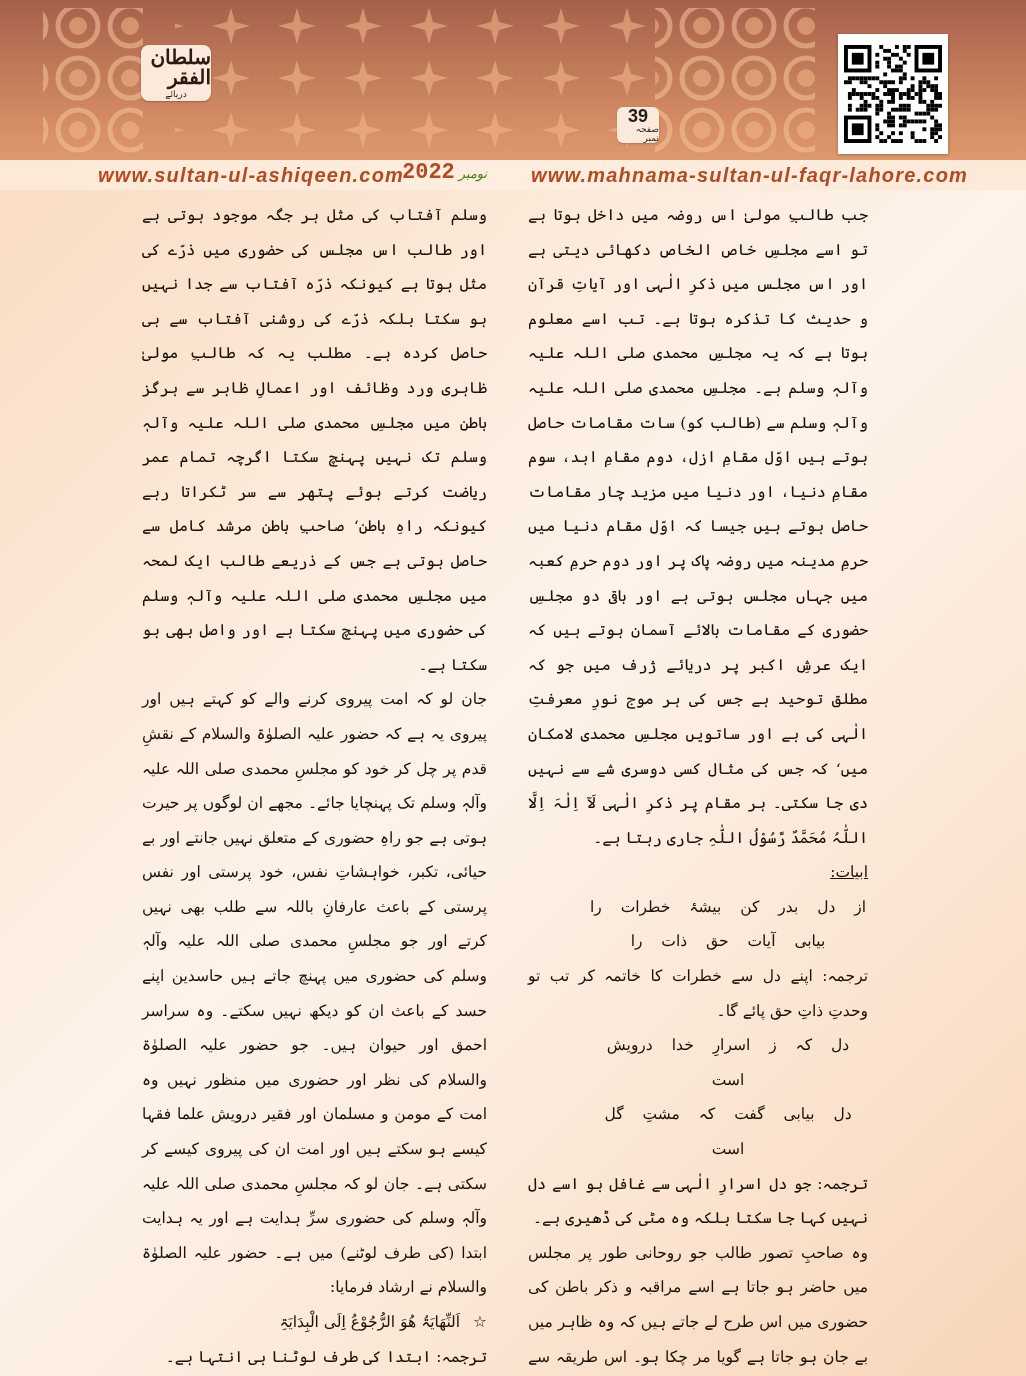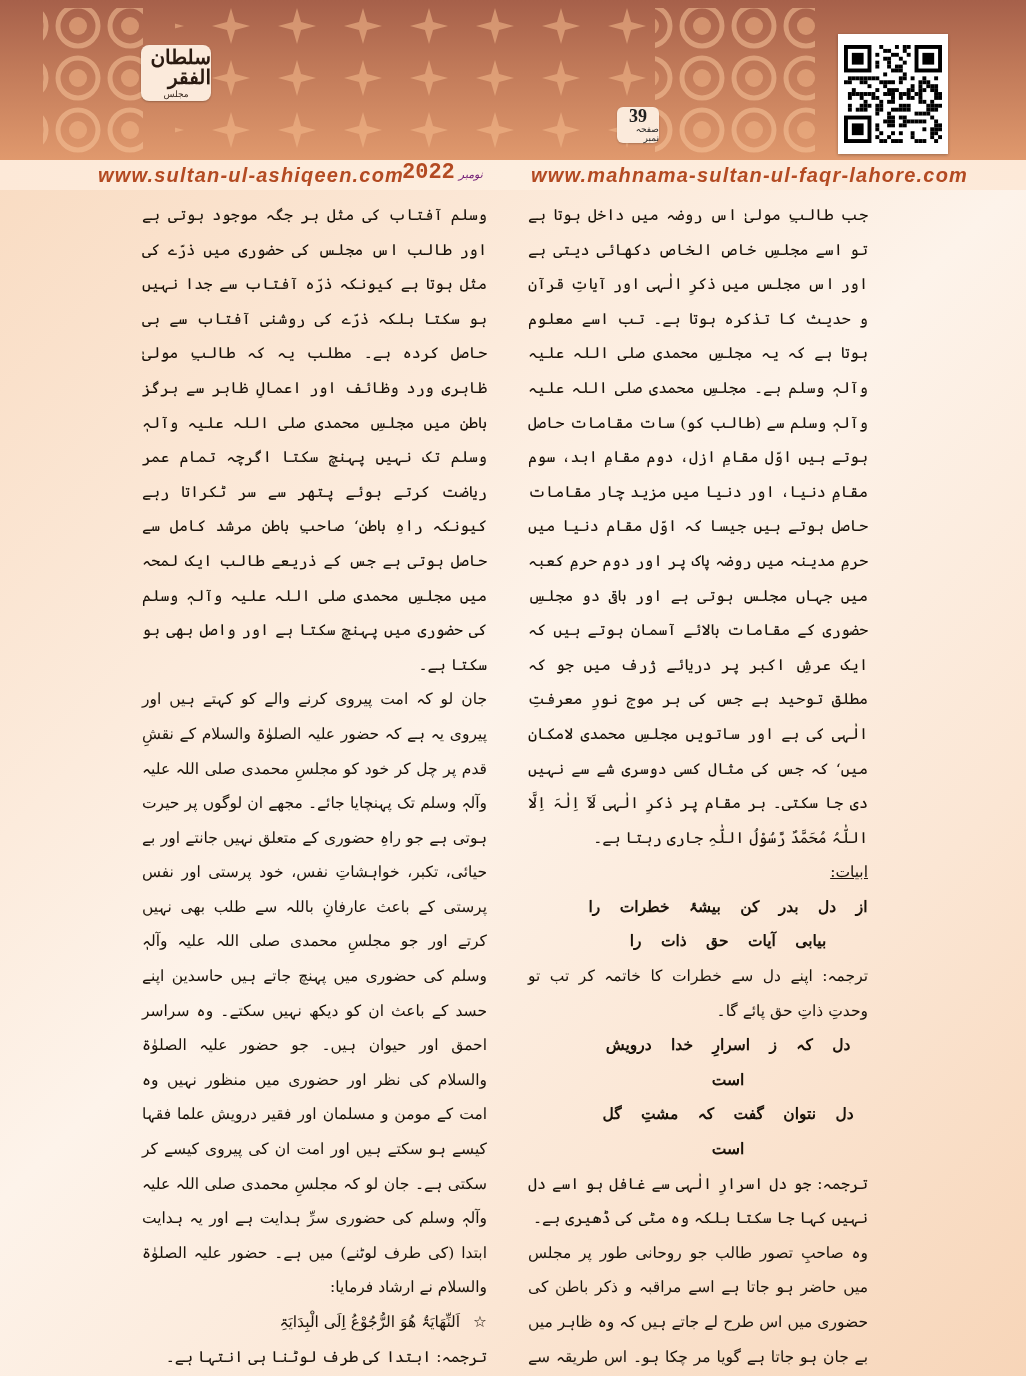--- a/index.html
+++ b/index.html
@@ -19,49 +19,49 @@
     background:#fbeadb; border-radius:8px; box-shadow:0 1px 2px rgba(0,0,0,0.25);
     display:flex; align-items:center; justify-content:center; flex-direction:column;
   }
   .logo-main { font-family:"DejaVu Serif", serif; font-size:20px; font-weight:bold; color:#2a1a10; direction:rtl; line-height:1; }
   .logo-sub { font-family:"DejaVu Serif", serif; font-size:9px; color:#2a1a10; direction:rtl; margin-top:2px; }
   .page-box {
     position:absolute; left:617px; top:107px; width:42px; height:36px;
     background:#fbeadb; border-radius:6px; box-shadow:0 1px 2px rgba(0,0,0,0.2);
     display:flex; align-items:center; justify-content:center; flex-direction:column;
   }
-  .page-num { font-family:Liberation Serif, serif; font-weight:bold; font-size:18px; color:#1e1e1e; line-height:1; }
+  .page-num { font-family:Liberation Sans, sans-serif; font-weight:bold; font-size:18px; color:#1e1e1e; line-height:1; }
   .page-label { font-family:"DejaVu Serif", serif; font-size:9px; color:#1e1e1e; direction:rtl; line-height:1;padding-left:8px; }
   .qr-box {
     position:absolute; left:838px; top:34px; width:110px; height:120px;
     background:#fff; box-shadow:0 1px 3px rgba(0,0,0,0.3);
   }
   .qr-box svg { position:absolute; left:6px; top:8px; }
   .url-band {
     position:absolute; left:0; top:160px; width:1026px; height:30px;
     background: linear-gradient(90deg,#fde9d8,#fdeedf,#fde9d8);
   }
   .url {
     position:absolute; top:164px; font-family:"Liberation Sans", sans-serif; font-style:italic; font-weight:bold;
     font-size:20px; letter-spacing:1.2px; color:#b34a22;
   }
   .url-left { left:98px; }
   .url-right { left:531px; }
   .issue-date { position:absolute; left:402px; top:160px; direction:rtl; display:flex; align-items:baseline; gap:4px; }
   .issue-year { font-family:Liberation Mono, monospace; font-weight:bold; font-size:22px; color:#b34a22; }
-  .issue-month { font-family:"DejaVu Serif", serif; font-style:italic; font-size:11px; color:#701a75; }
+  .issue-month { font-family:"DejaVu Serif", serif; font-style:italic; font-size:13px; color:#4d7c0f; }
 
   .col {
     position:absolute; top:198px; direction:rtl; text-align:justify;
     font-family:"DejaVu Serif", serif; font-size:15.5px; color:#1a1208;
   }
   .col-right { left:528px; width:340px; }
   .col-left { left:142px; width:345px; }
   .col p { margin:0; line-height:34.6px; text-align-last:right; }
-  .verse { text-align:center !important; text-align-last:center !important; padding-left:60px; word-spacing:14px;font-weight:bold; }
+  .verse { text-align:center !important; text-align-last:center !important; padding-left:60px; word-spacing:14px; }
   .heading { font-weight:normal;text-decoration:underline; }
   .hadith { line-height:34px; }
   .star { color:#1a1208; margin-left:8px; }
 </style>
 </head>
 <body>
 
 <div class="header">
   <svg class="pattern" width="1026" height="160" viewBox="0 0 1026 160">
     <defs>
@@ -74,21 +74,21 @@
       </pattern>
     </defs>
     <rect x="43" y="8" width="100" height="150" fill="url(#rosette)"></rect>
     <rect x="175" y="8" width="480" height="150" fill="url(#stars)"></rect>
     <rect x="163" y="8" width="0" height="0" fill="none"></rect>
     <rect x="655" y="8" width="160" height="150" fill="url(#rosette)"></rect>
   </svg>
 
   <div class="logo-box">
     <span class="logo-main">سلطان الفقر</span>
-    <span class="logo-sub">مجلس</span>
+    <span class="logo-sub">دریائے</span>
   </div>
 
   <div class="page-box">
     <span class="page-num">39</span>
     <span class="page-label">صفحہ نمبر</span>
   </div>
 
   <div class="qr-box">
     <svg id="qr" width="98" height="104" viewBox="0 0 25 25">
         <rect x="9" y="0" width="1" height="1" fill="#000"></rect>
@@ -296,21 +296,21 @@
 </div>
 <span class="url url-right">www.mahnama-sultan-ul-faqr-lahore.com</span>
 
 <div class="col col-right">
   <p>جب طالبِ مولیٰ اس روضہ میں داخل ہوتا ہے تو اسے مجلسِ خاص الخاص دکھائی دیتی ہے اور اس مجلس میں ذکرِ الٰہی اور آیاتِ قرآن و حدیث کا تذکرہ ہوتا ہے۔ تب اسے معلوم ہوتا ہے کہ یہ مجلسِ محمدی صلی اللہ علیہ وآلہٖ وسلم ہے۔ مجلسِ محمدی صلی اللہ علیہ وآلہٖ وسلم سے (طالب کو) سات مقامات حاصل ہوتے ہیں اوّل مقامِ ازل، دوم مقامِ ابد، سوم مقامِ دنیا، اور دنیا میں مزید چار مقامات حاصل ہوتے ہیں جیسا کہ اوّل مقام دنیا میں حرمِ مدینہ میں روضہ پاک پر اور دوم حرمِ کعبہ میں جہاں مجلس ہوتی ہے اور باقی دو مجلسِ حضوری کے مقامات بالائے آسمان ہوتے ہیں کہ ایک عرشِ اکبر پر دریائے ژرف میں جو کہ مطلق توحید ہے جس کی ہر موج نورِ معرفتِ الٰہی کی ہے اور ساتویں مجلسِ محمدی لامکان میں‘ کہ جس کی مثال کسی دوسری شے سے نہیں دی جا سکتی۔ ہر مقام پر ذکرِ الٰہی لَآ اِلٰہَ اِلَّا اللّٰہُ مُحَمَّدٌ رَّسُوْلُ اللّٰہِ جاری رہتا ہے۔</p>
   <p class="heading">ابیات:</p>
   <p class="verse">از دل بدر کن بیشۂ خطرات را</p>
   <p class="verse">بیابی آیات حق ذات را</p>
   <p>ترجمہ: اپنے دل سے خطرات کا خاتمہ کر تب تو وحدتِ ذاتِ حق پائے گا۔</p>
   <p class="verse">دل کہ ز اسرارِ خدا درویش است</p>
-  <p class="verse">دل نتوان گفت کہ مشتِ گل است</p>
+  <p class="verse">دل بیابی گفت کہ مشتِ گل است</p>
   <p>ترجمہ: جو دل اسرارِ الٰہی سے غافل ہو اسے دل نہیں کہا جا سکتا بلکہ وہ مٹی کی ڈھیری ہے۔</p>
   <p>وہ صاحبِ تصور طالب جو روحانی طور پر مجلس میں حاضر ہو جاتا ہے اسے مراقبہ و ذکر باطن کی حضوری میں اس طرح لے جاتے ہیں کہ وہ ظاہر میں بے جان ہو جاتا ہے گویا مر چکا ہو۔ اس طریقہ سے مجلسِ محمدی میں داخل ہونا مبتدی طالب کا مرتبہ ہے۔ جب اسکا ظاہر و باطن ایک ہو جائے تو وہ انتہا پر پہنچ جاتا ہے تب اسے کامل عارف باللہ کہتے ہیں۔ جان لو کہ کاملین کے لیے مجلسِ محمدی صلی اللہ علیہ وآلہٖ</p>
 </div>
 
 <div class="col col-left">
   <p>وسلم آفتاب کی مثل ہر جگہ موجود ہوتی ہے اور طالب اس مجلس کی حضوری میں ذرّے کی مثل ہوتا ہے کیونکہ ذرّہ آفتاب سے جدا نہیں ہو سکتا بلکہ ذرّے کی روشنی آفتاب سے ہی حاصل کردہ ہے۔ مطلب یہ کہ طالبِ مولیٰ ظاہری ورد وظائف اور اعمالِ ظاہر سے ہرگز باطن میں مجلسِ محمدی صلی اللہ علیہ وآلہٖ وسلم تک نہیں پہنچ سکتا اگرچہ تمام عمر ریاضت کرتے ہوئے پتھر سے سر ٹکراتا رہے کیونکہ راہِ باطن‘ صاحبِ باطن مرشد کامل سے حاصل ہوتی ہے جس کے ذریعے طالب ایک لمحہ میں مجلسِ محمدی صلی اللہ علیہ وآلہٖ وسلم کی حضوری میں پہنچ سکتا ہے اور واصل بھی ہو سکتا ہے۔</p>
   <p>جان لو کہ امت پیروی کرنے والے کو کہتے ہیں اور پیروی یہ ہے کہ حضور علیہ الصلوٰۃ والسلام کے نقشِ قدم پر چل کر خود کو مجلسِ محمدی صلی اللہ علیہ وآلہٖ وسلم تک پہنچایا جائے۔ مجھے ان لوگوں پر حیرت ہوتی ہے جو راہِ حضوری کے متعلق نہیں جانتے اور بے حیائی، تکبر، خواہشاتِ نفس، خود پرستی اور نفس پرستی کے باعث عارفانِ باللہ سے طلب بھی نہیں کرتے اور جو مجلسِ محمدی صلی اللہ علیہ وآلہٖ وسلم کی حضوری میں پہنچ جاتے ہیں حاسدین اپنے حسد کے باعث ان کو دیکھ نہیں سکتے۔ وہ سراسر احمق اور حیوان ہیں۔ جو حضور علیہ الصلوٰۃ والسلام کی نظر اور حضوری میں منظور نہیں وہ امت کے مومن و مسلمان اور فقیر درویش علما فقہا کیسے ہو سکتے ہیں اور امت ان کی پیروی کیسے کر سکتی ہے۔ جان لو کہ مجلسِ محمدی صلی اللہ علیہ وآلہٖ وسلم کی حضوری سرِّ ہدایت ہے اور یہ ہدایت ابتدا (کی طرف لوٹنے) میں ہے۔ حضور علیہ الصلوٰۃ والسلام نے ارشاد فرمایا:</p>
   <p class="hadith">
     <span class="star">☆</span>
     <span>اَلنِّھَایَۃُ ھُوَ الرُّجُوْعُ اِلَی الْبِدَایَۃِ</span>

